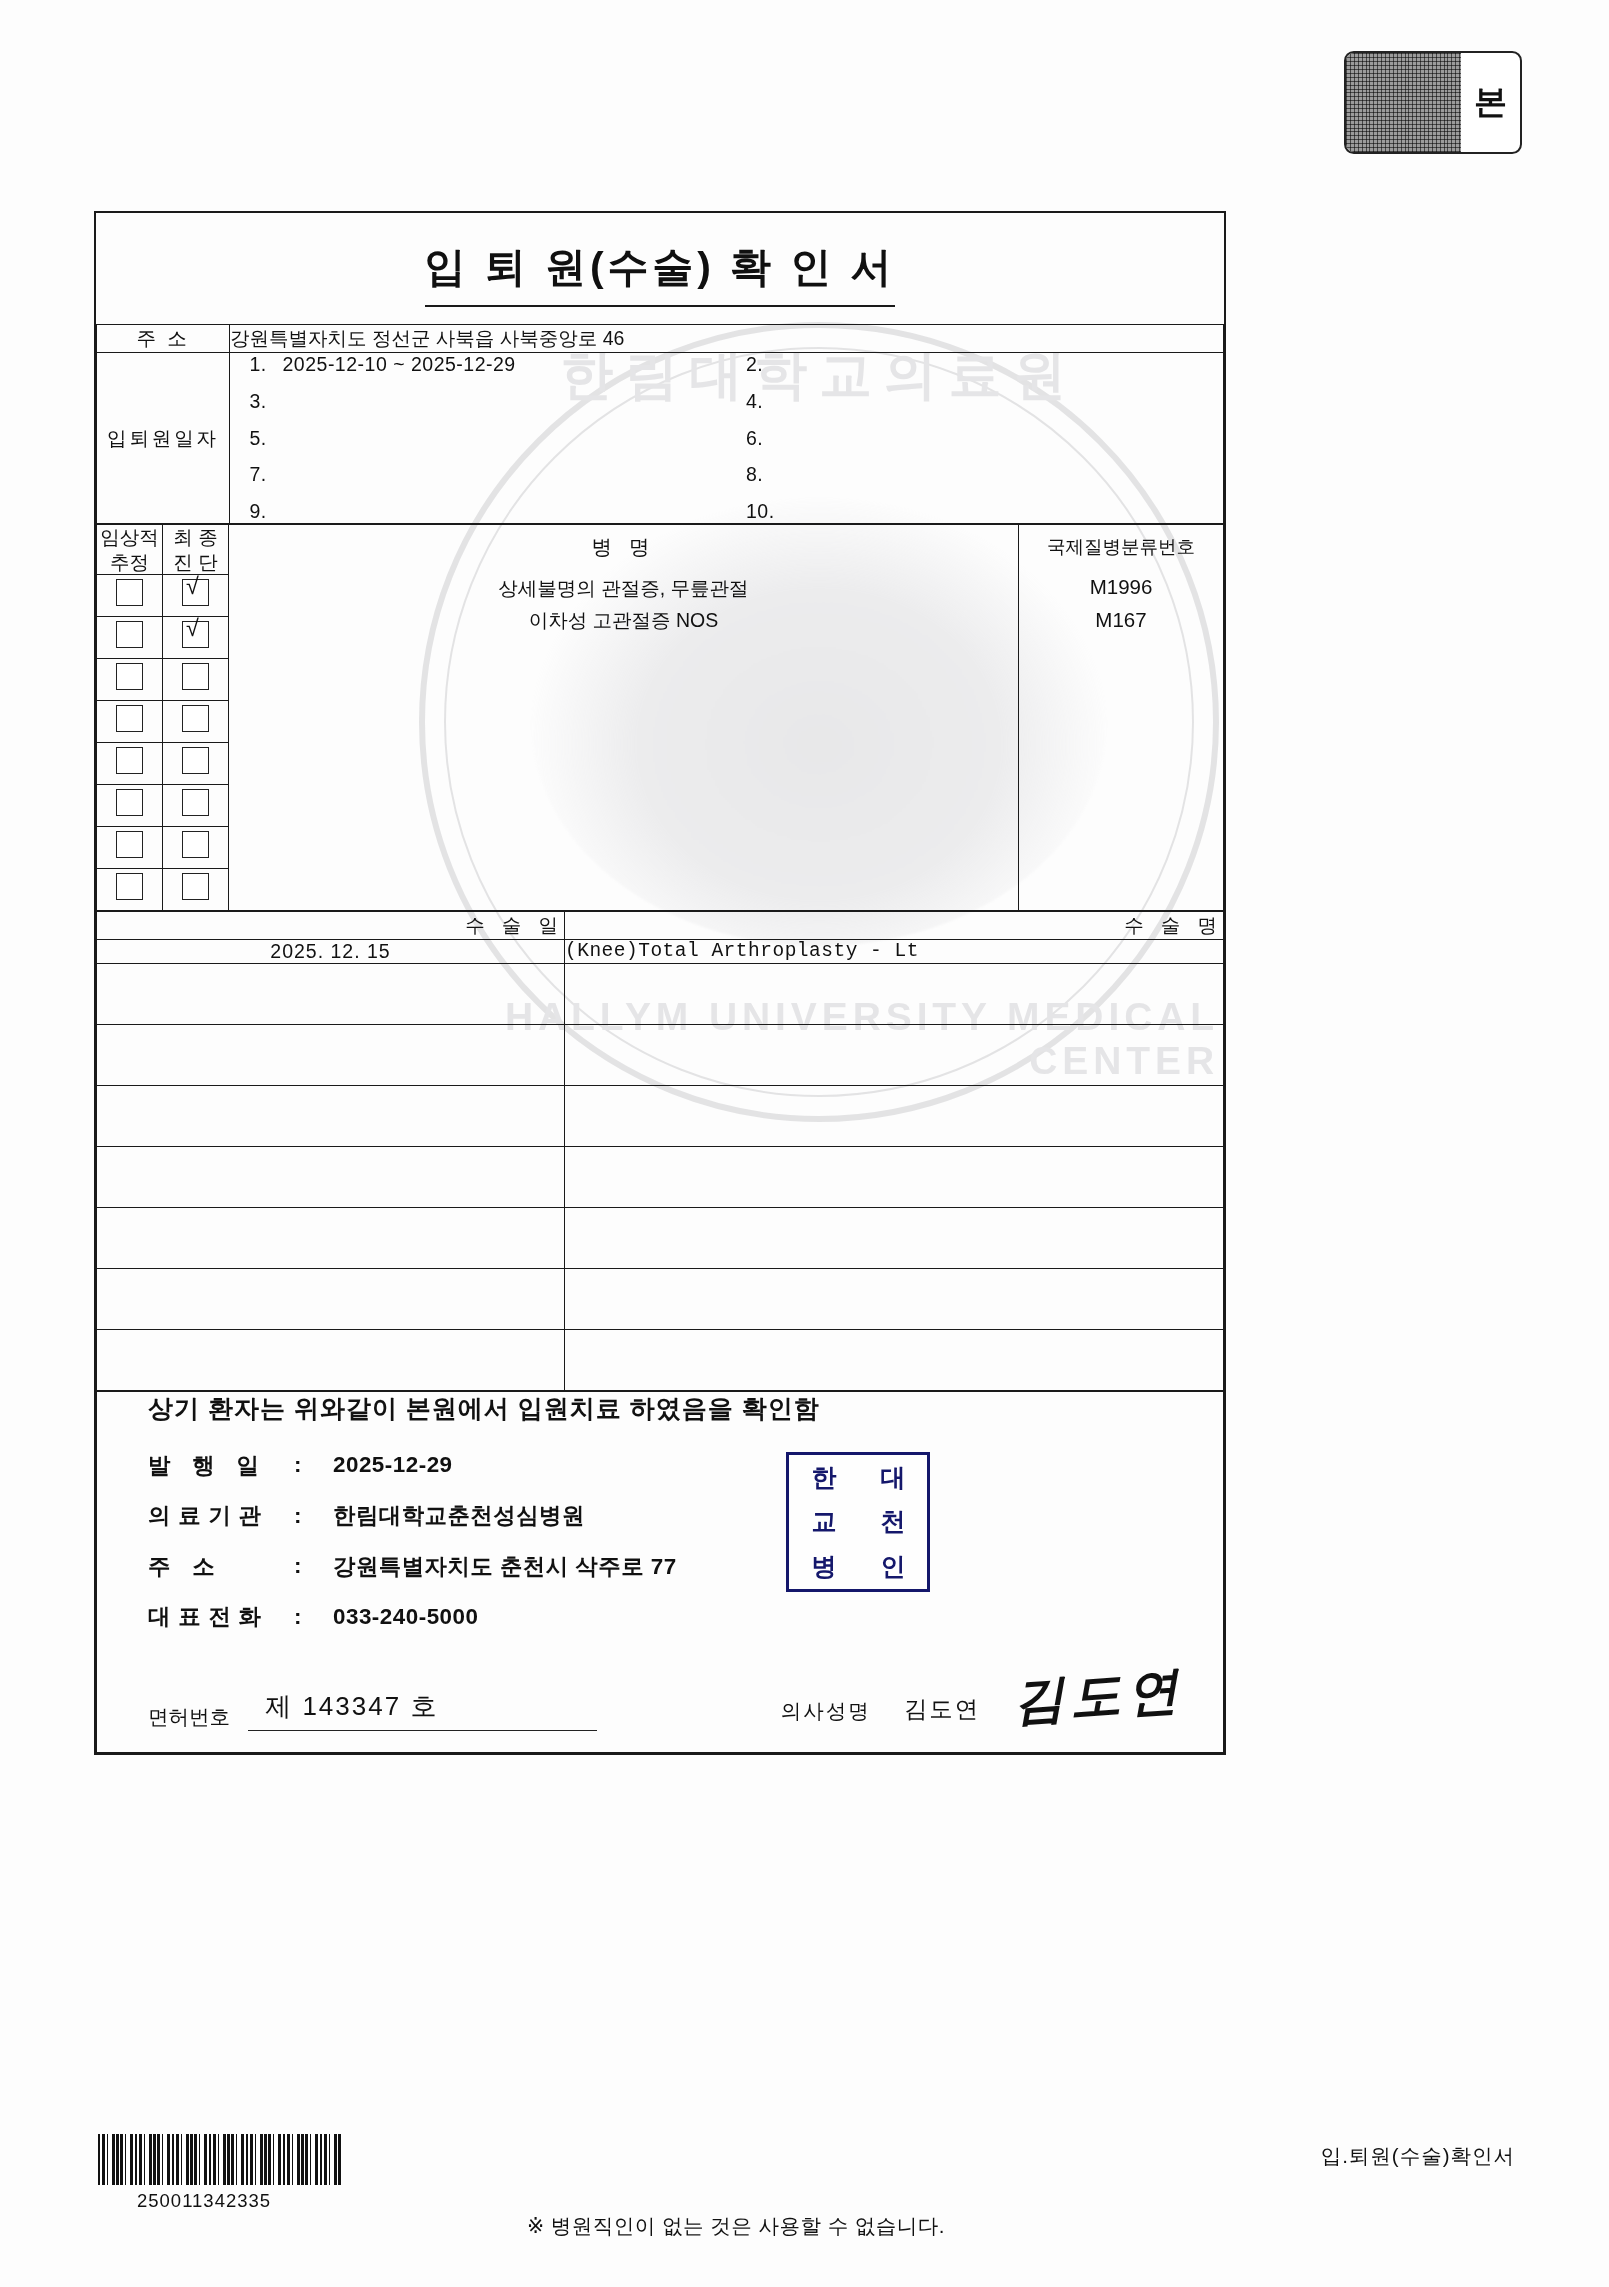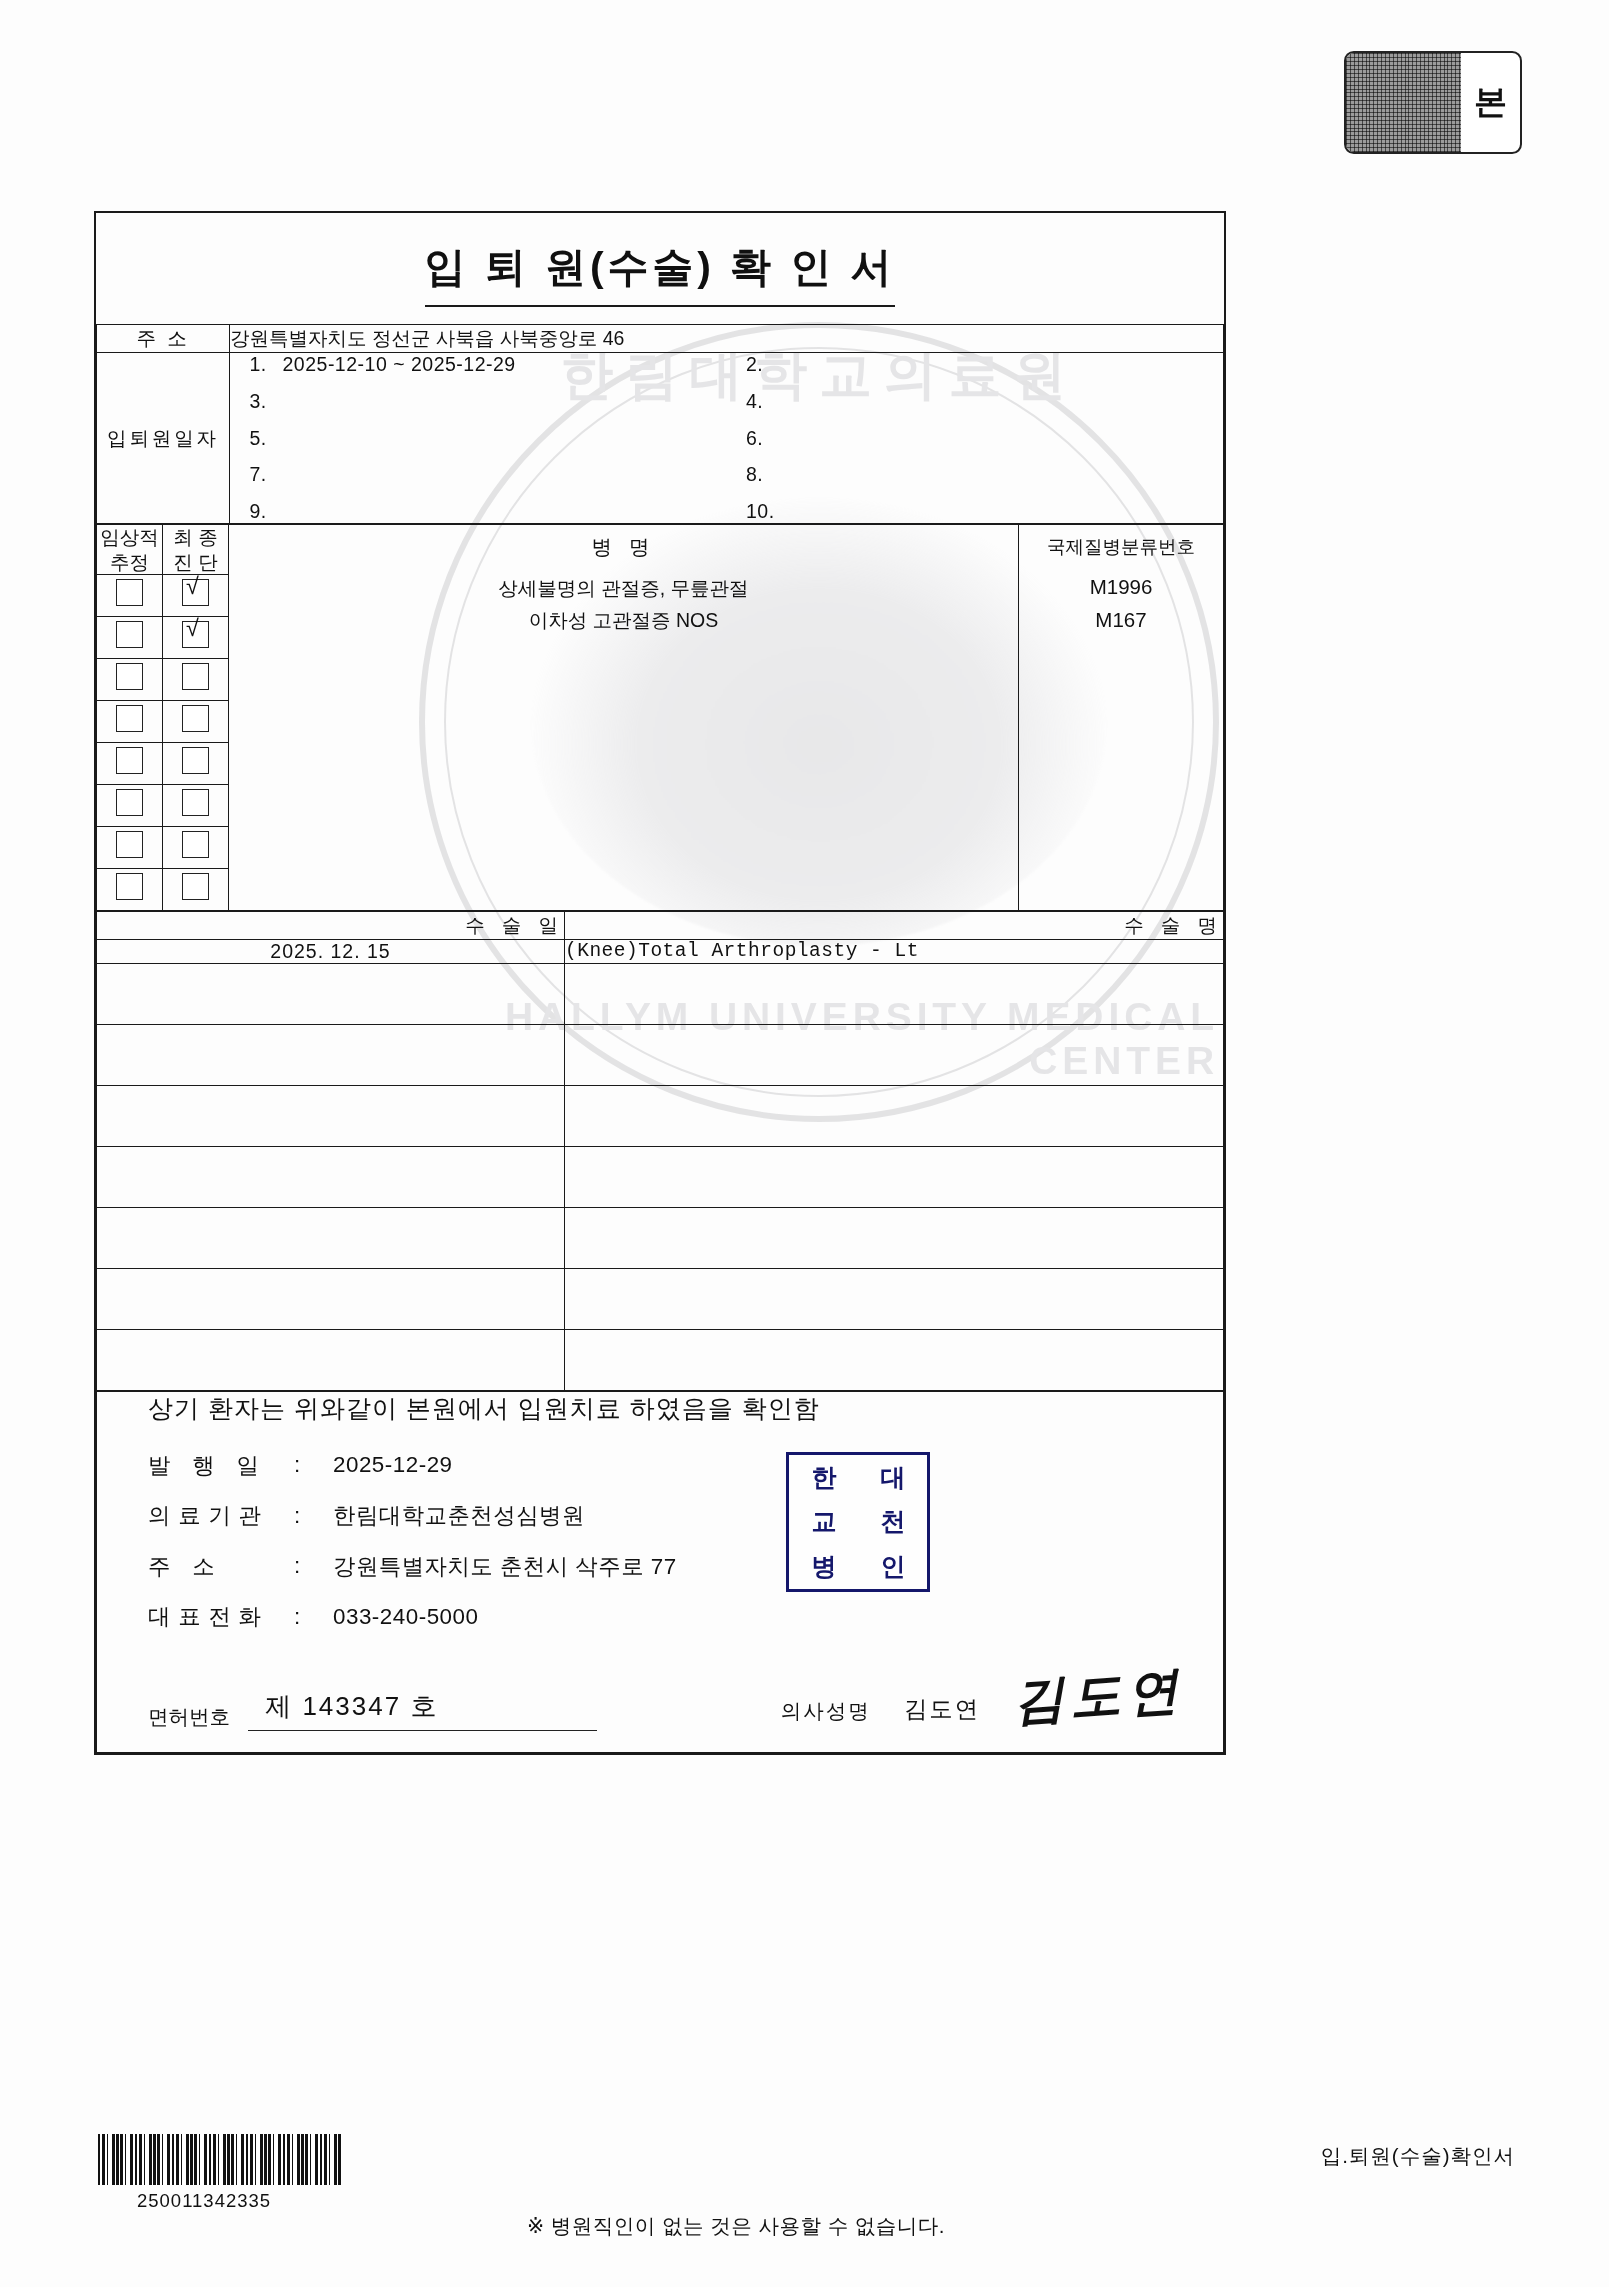--- a/index.html
+++ b/index.html
@@ -180,31 +180,32 @@
   }
   .op-empty td { height: 60px; }
 
   
   .footer-cell {
     padding: 25px 0 9.8px 0;
     position: relative;
   }
   .confirm-line {
     font-size: 25px;
-    font-weight: 400;
+    font-weight: 700;
     padding-left: 51px;
     letter-spacing: 1px;
     margin-bottom: 25px;
   }
   .kv {
     display: flex;
     align-items: center;
     padding-left: 51px;
     margin-bottom: 19.5px;
     font-size: 22.4px;
+    font-weight: bold;
   }
   .kv .k {
     width: 146px;
     letter-spacing: 7.8px;
   }
   .kv .colon { width: 39px; }
   .kv .v { letter-spacing: 0.5px; }
 
   .seal {
     position: absolute;

